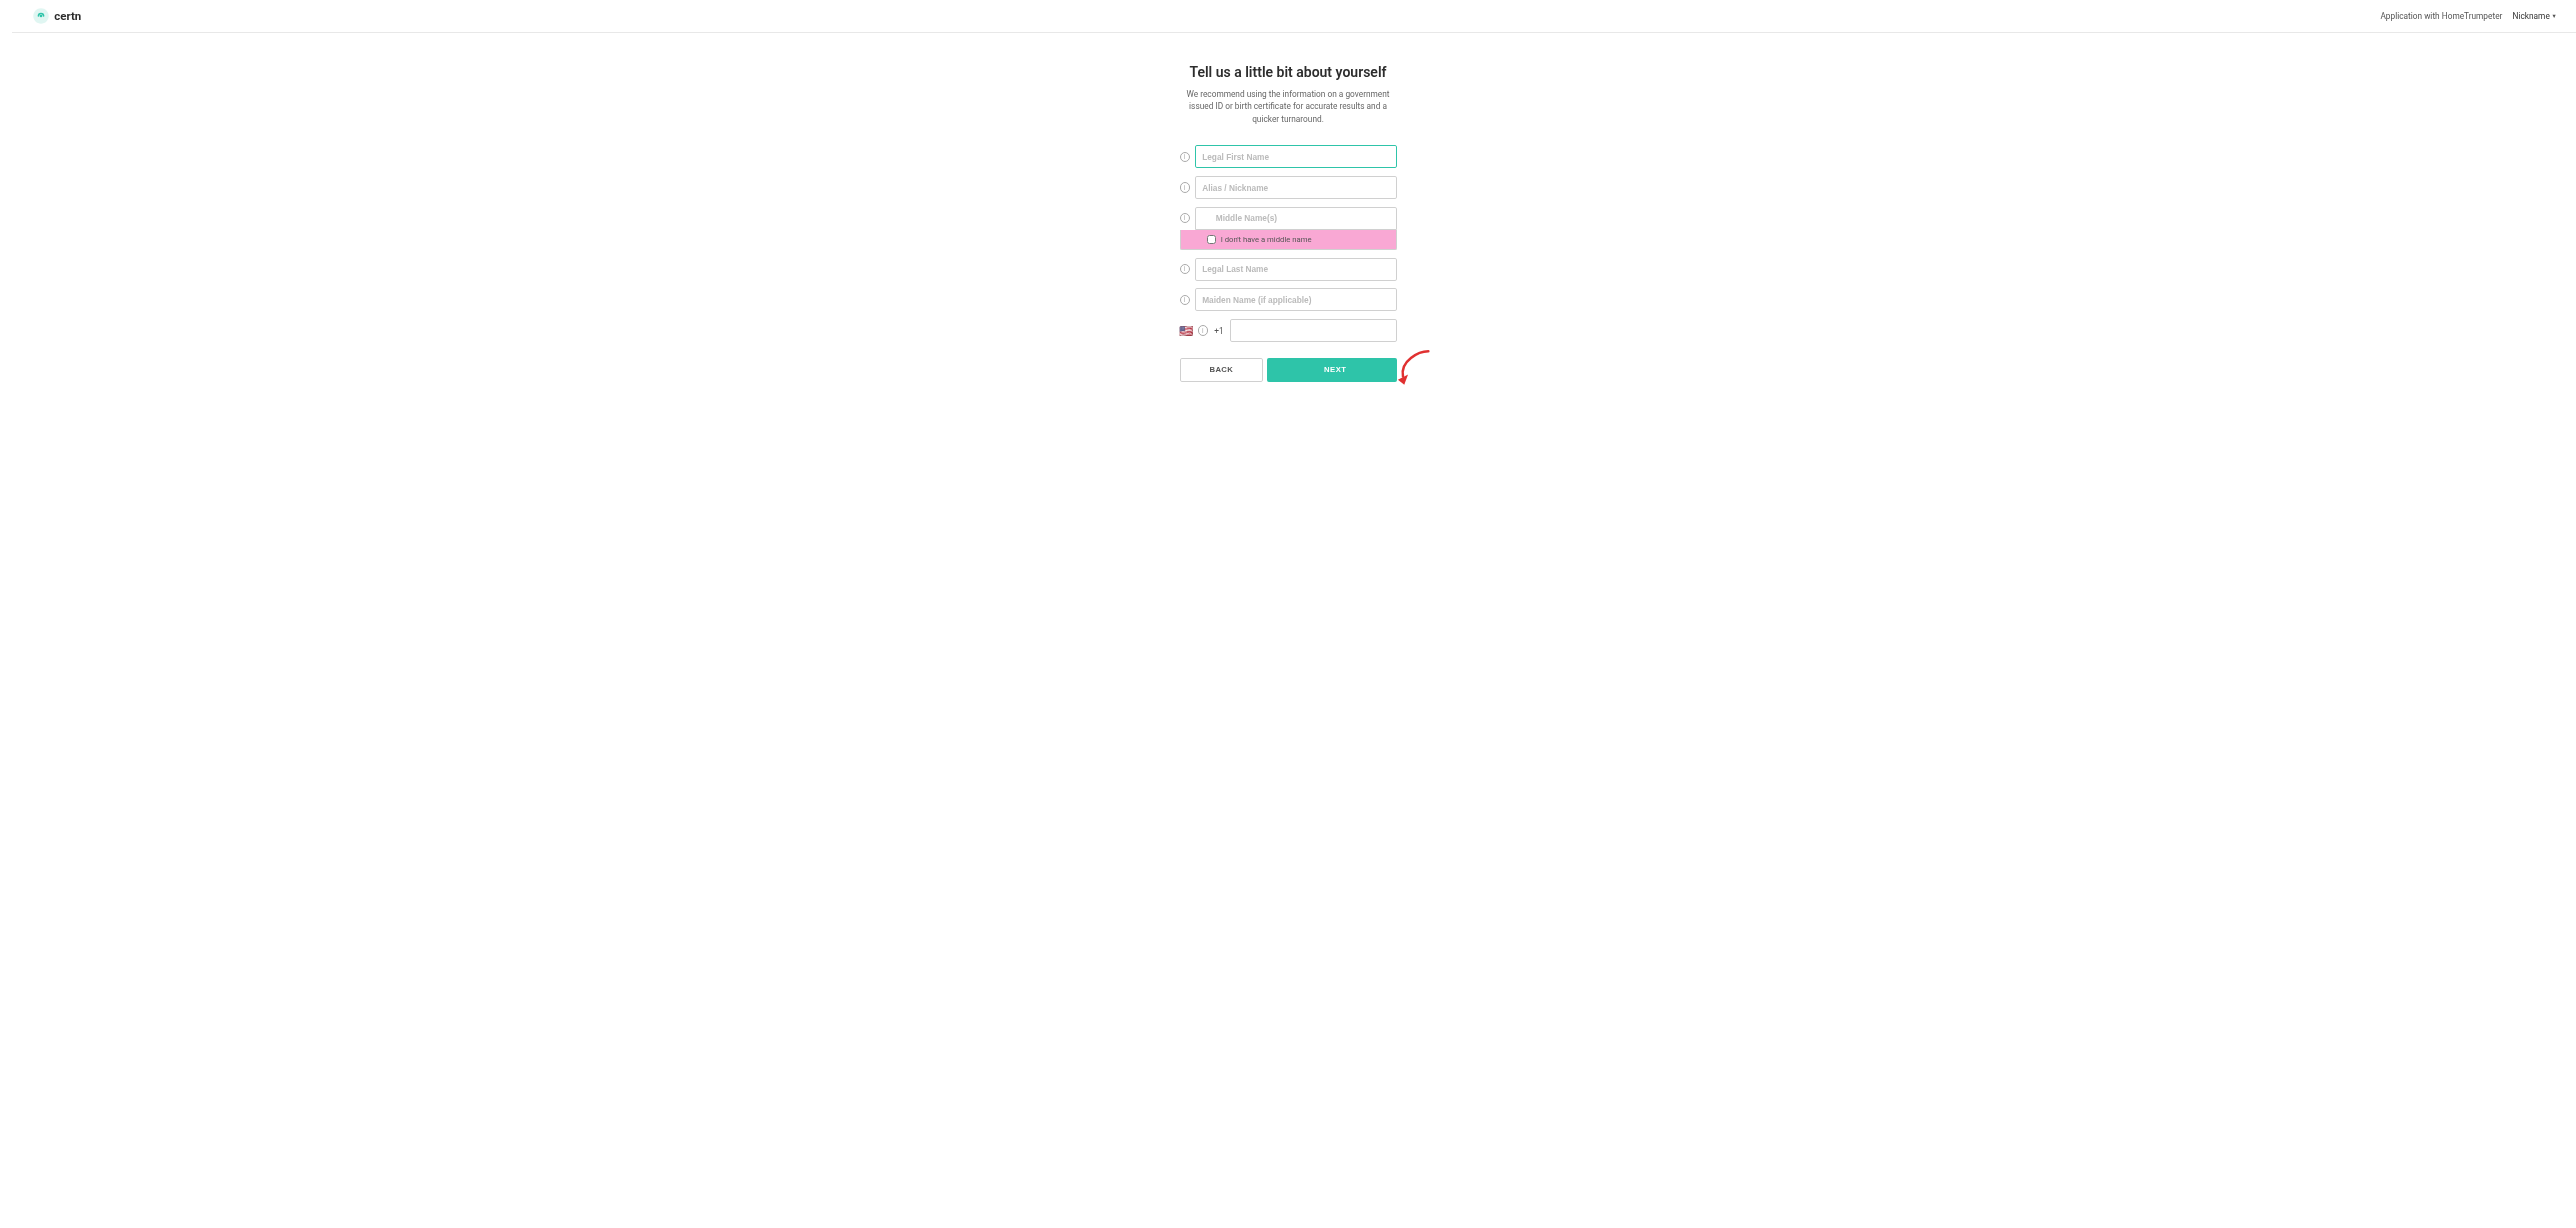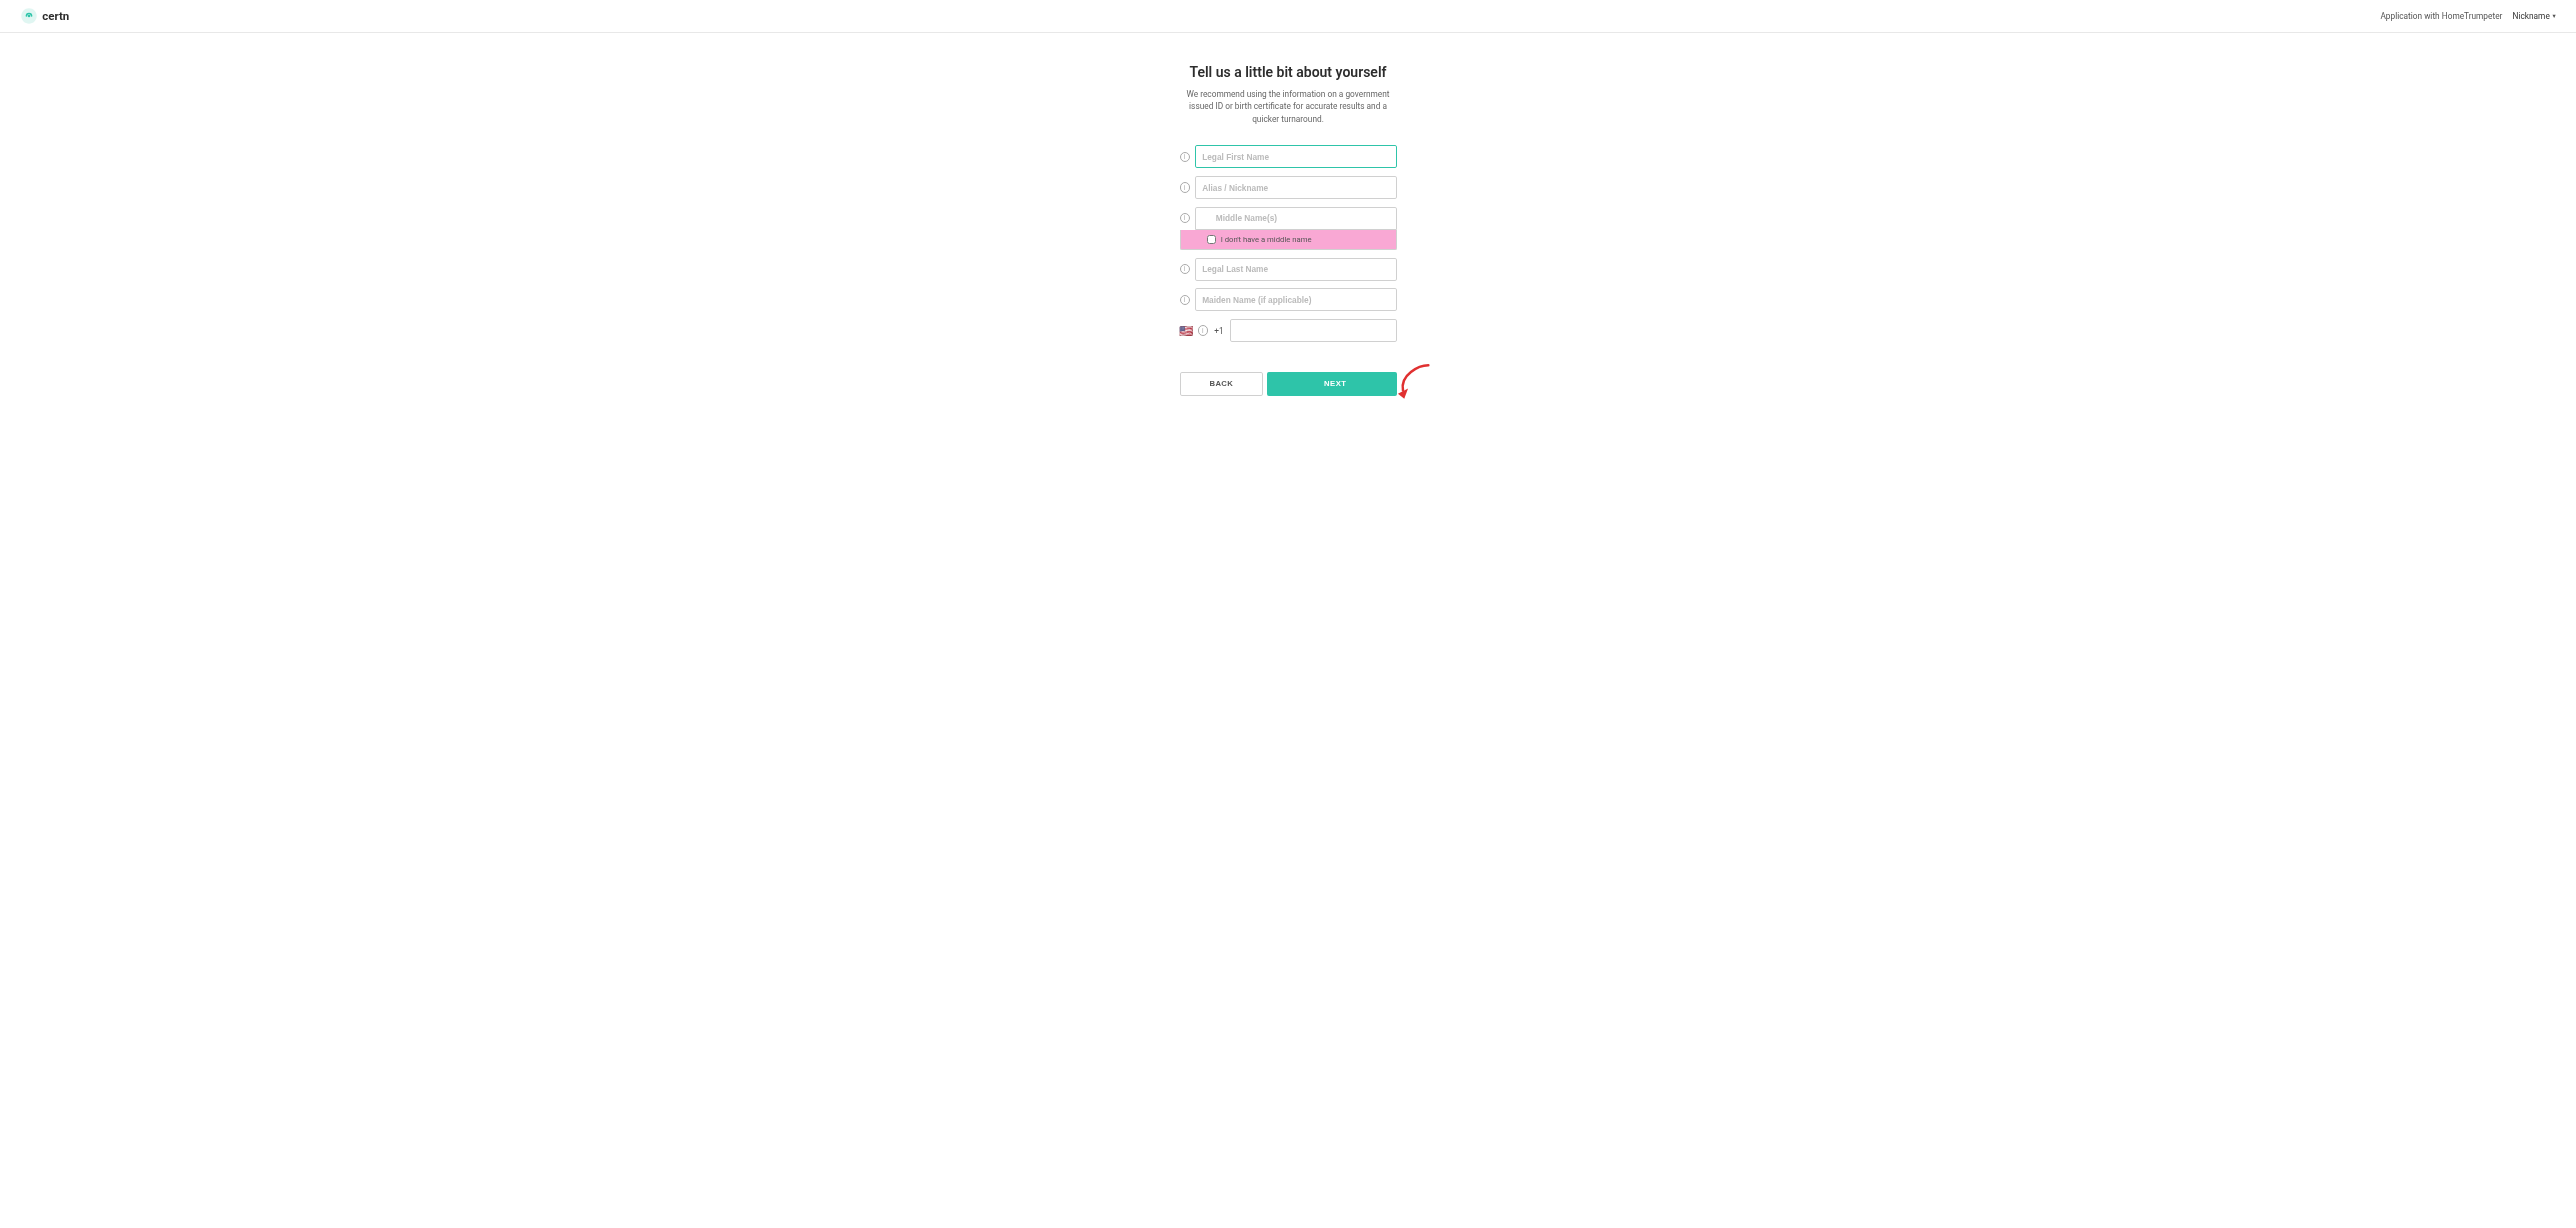--- a/index.html
+++ b/index.html
@@ -16,20 +16,21 @@
     }
 
     
     .header {
       display: flex;
       align-items: center;
       justify-content: space-between;
       padding: 7.7px 20.4px;
       border-bottom: 0.6px solid #e8e8e8;
       height: 33px;
+      margin-left: 12px;
     }
 
     .logo {
       display: flex;
       align-items: center;
       gap: 3.8px;
     }
 
     .logo-icon {
       width: 18px;
@@ -196,21 +197,21 @@
     .phone-prefix {
       font-size: 8.3px;
       color: #555;
       padding: 0 2.6px;
     }
 
     
     .button-row {
       display: flex;
       gap: 4px;
-      margin-top: 22px;
+      margin-top: 8px;
       position: relative;
     }
 
     .btn-back {
       flex: 1;
       height: 24px;
       border: 0.6px solid #d0d0d0;
       border-radius: 1.9px;
       background: #fff;
       font-size: 7.7px;

